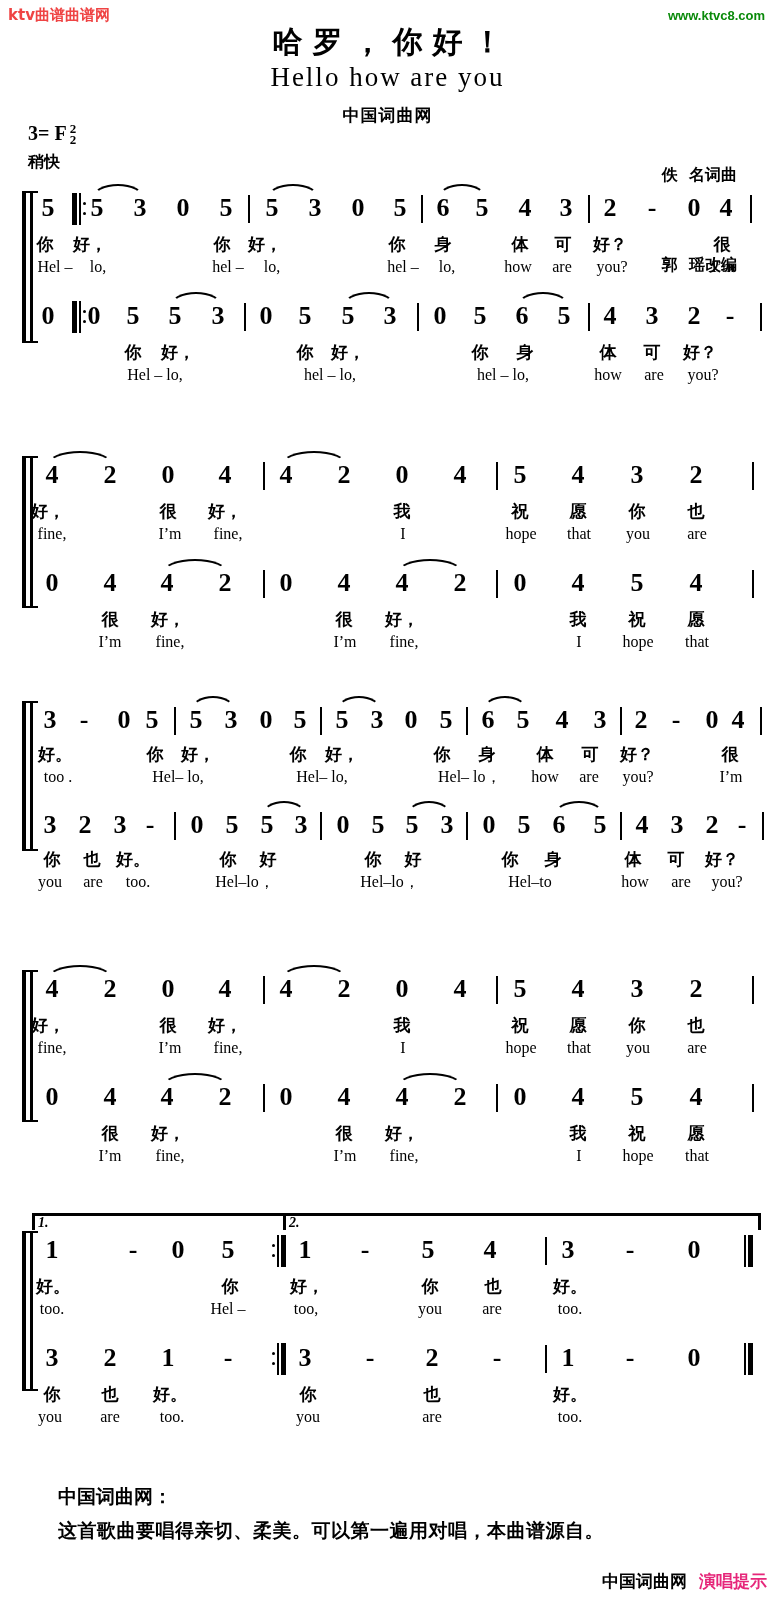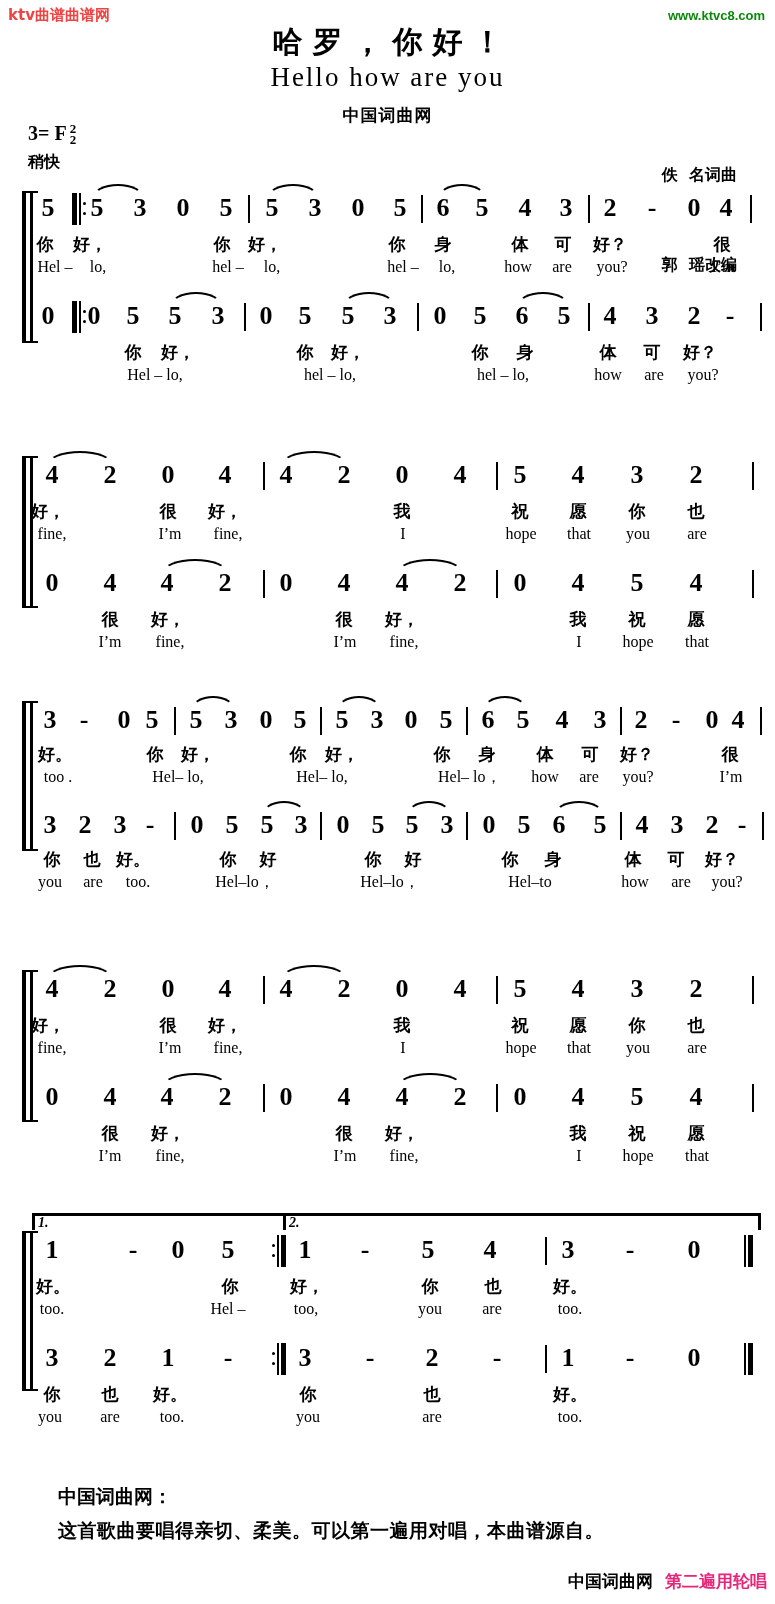--- a/index.html
+++ b/index.html
@@ -668,14 +668,14 @@
     <div class="lyric en" style="left:308px;top:194px;">you</div>
     <div class="lyric en" style="left:432px;top:194px;">are</div>
     <div class="lyric en" style="left:570px;top:194px;">too.</div>
   </div>
 </div>
 
 <div class="note-head">中国词曲网：</div>
 <div class="note-body">这首歌曲要唱得亲切、柔美。可以第一遍用对唱，本曲谱源自。</div>
 
 <div class="src">
-  <span class="s1">中国词曲网</span><span class="s2">第二遍用轮唱</span>
+  <span class="s1">中国词曲网</span><span class="s2">演唱提示</span>
 </div>
 
 </body></html>

